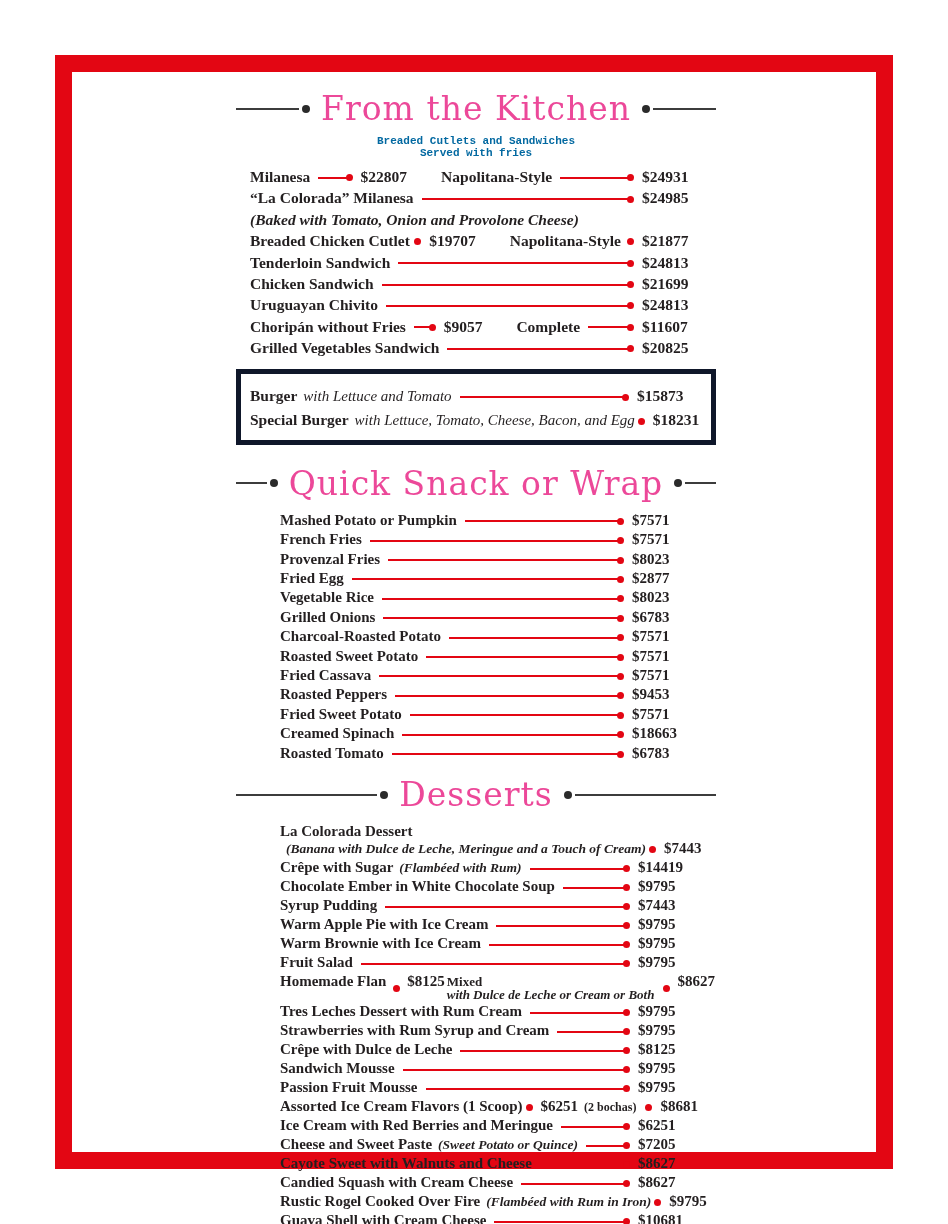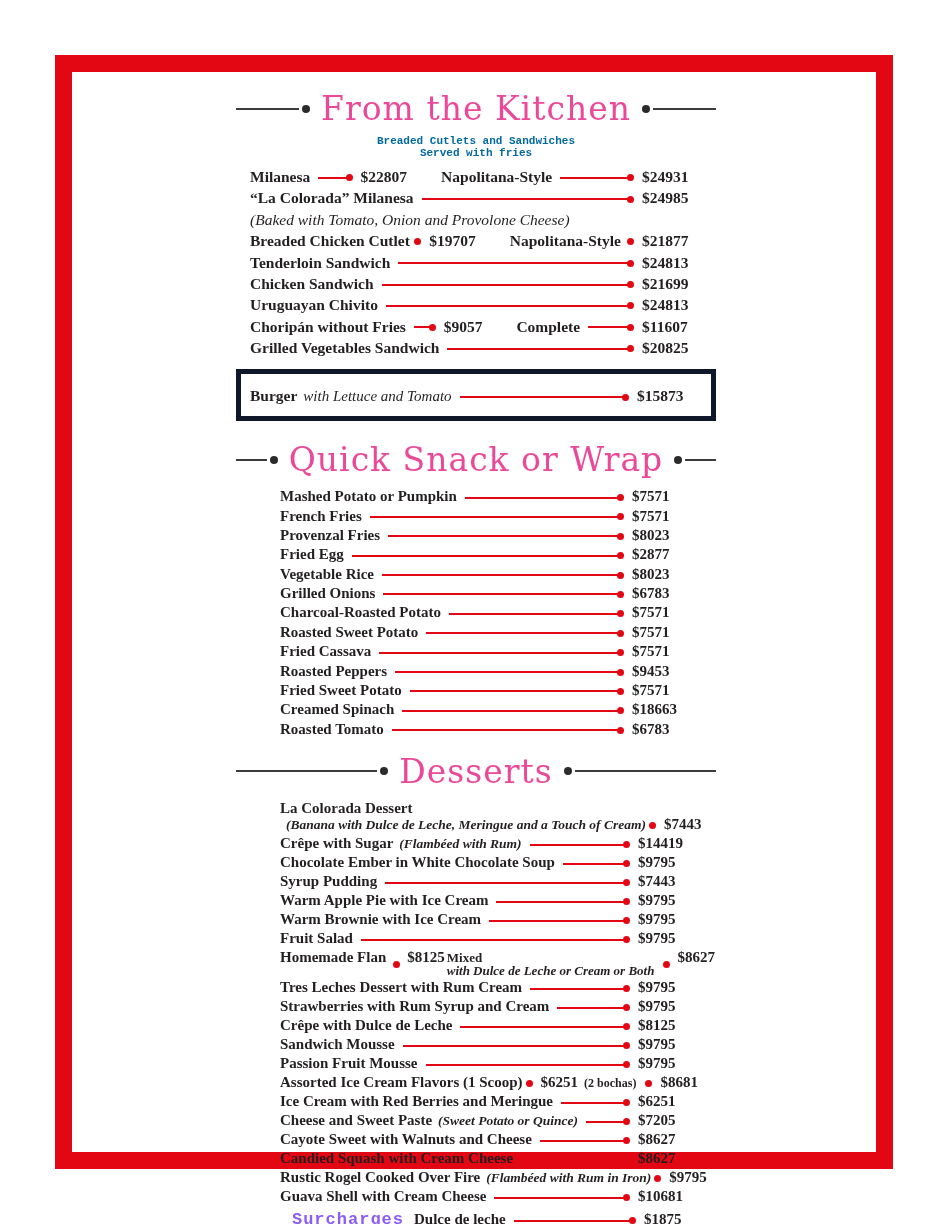--- a/index.html
+++ b/index.html
@@ -32,21 +32,21 @@
   .rows-s1{margin:4px 26px 0 44px;}
   .rows-s2{margin:4px 16px 0 44px;}
   .row{display:flex;align-items:baseline;font-size:15.5px;font-weight:700;line-height:1.12;margin-bottom:4px;}
   .rows-s1 .row{margin-bottom:2.6px;font-size:15px;}
   .rows-s2 .row{margin-bottom:2.2px;font-size:15px;}
   .row.tight{margin-bottom:0;}
   .iname{white-space:nowrap;}
   .iname.second{margin-left:34px;}
   .inote{font-style:italic;font-weight:600;font-size:13.5px;margin-left:6px;white-space:nowrap;}
   .hbox .inote{font-size:15px;font-weight:500;}
-  .note-text{font-style:italic;font-weight:400;font-size:15.5px;}
+  .note-text{font-style:italic;font-weight:700;font-size:15.5px;}
   .leader{flex:1;height:2px;background:#e30613;align-self:center;position:relative;margin:2px 10px 0 8px;}
   .leader::after{content:"";position:absolute;right:-2px;top:-2.5px;width:7px;height:7px;border-radius:50%;background:#e30613;}
   .leader.sh{flex:0.45;}
   .leader.xs{flex:0.3;}
   .price{flex:none;width:60px;white-space:nowrap;}
   .rows-s1 .price{width:58px;}
   .rows-s2 .price{width:62px;}
   .price.pa{width:auto;}
   .pdot{width:7px;height:7px;border-radius:50%;background:#e30613;align-self:center;flex:none;margin:2px 7px 0 7px;}
   .mid{flex:1;display:flex;flex-direction:column;align-items:flex-start;line-height:1;margin:0 2px;}
@@ -145,20 +145,26 @@
   </section>
 
   <div class="hbox">
     <div class="rows" id="rows-box">
         <div class="row">
           <span class="iname">Burger</span>
           <span class="inote">with Lettuce and Tomato</span>
           <span class="leader"></span>
           <span class="price">$15873</span>
         </div>
+        <div class="row">
+          <span class="iname">Special Burger</span>
+          <span class="inote">with Lettuce, Tomato, Cheese, Bacon, and Egg</span>
+          <span class="leader"></span>
+          <span class="price">$18231</span>
+        </div>
       </div>
   </div>
 
   <section>
     <div class="sec-head">
       <span class="orna-line"></span>
       <span class="orna-dot"></span>
       <h1 class="sec-title">Quick Snack or Wrap</h1>
       <span class="orna-dot"></span>
       <span class="orna-line"></span>

